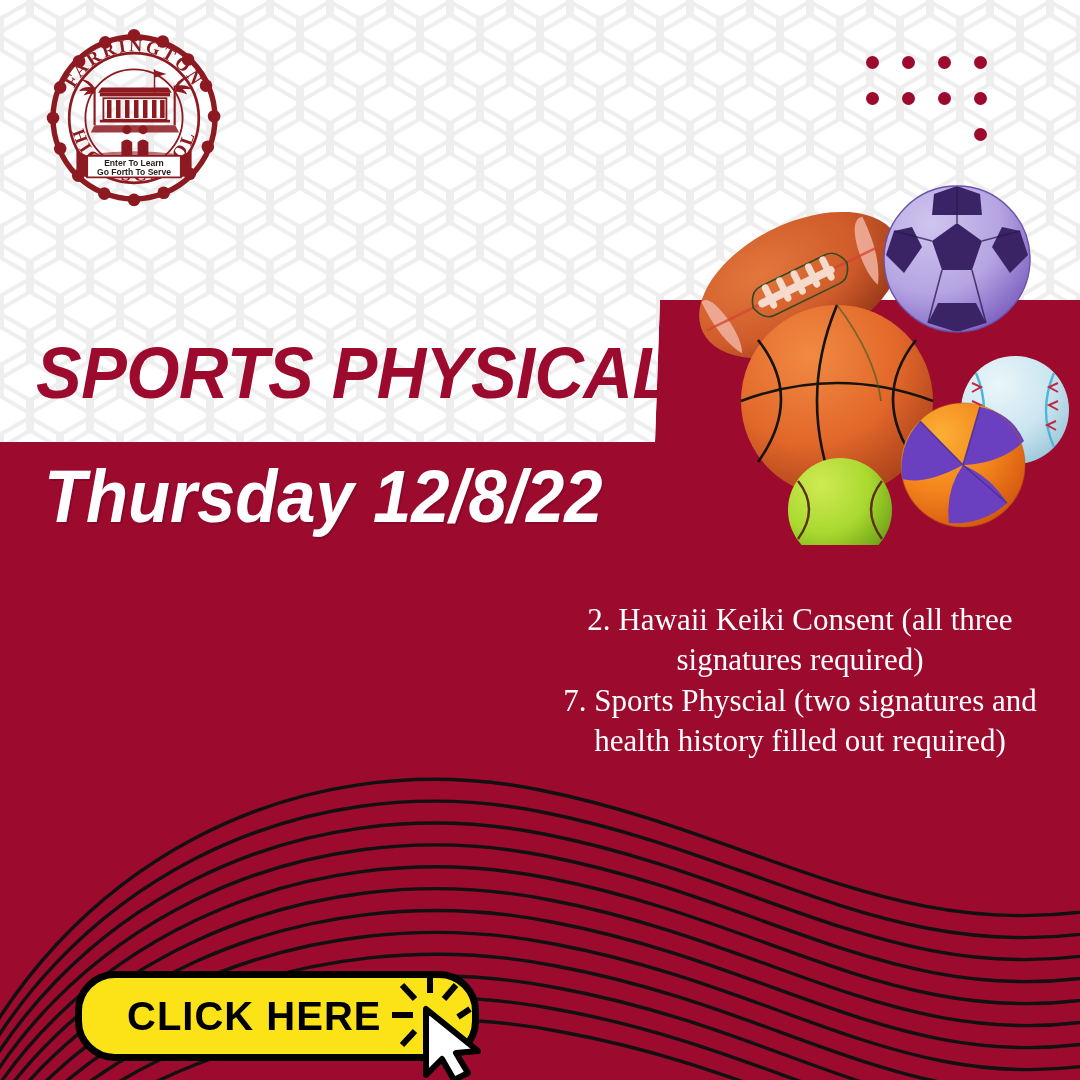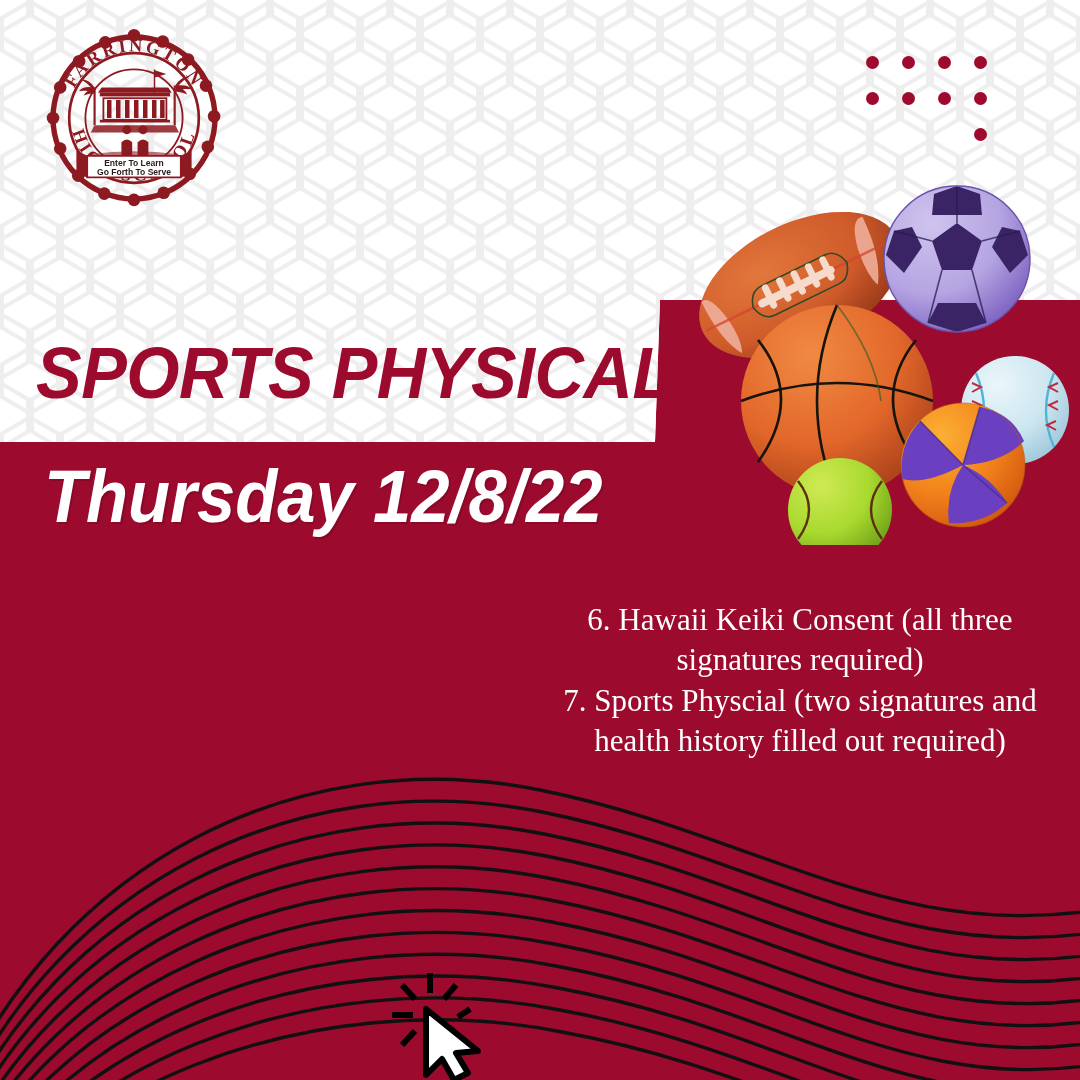--- a/index.html
+++ b/index.html
@@ -402,25 +402,28 @@
       <path d="M-40 598 C 44 410, 306 296, 556 346 C 792 390, 916 506, 1120 462"></path>
       <path d="M-40 614 C 42 430, 308 318, 558 368 C 796 412, 918 528, 1120 484"></path>
       <path d="M-40 630 C 40 450, 310 340, 560 390 C 800 434, 920 550, 1120 506"></path>
       <path d="M-40 646 C 38 470, 312 362, 562 412 C 804 456, 922 572, 1120 528"></path>
     </g>
   </svg>
 
 
   <div class="body-col col-right">
     <div class="list">
-      <div>6. Hawaii Keiki Consent (all three signatures required)</div>
+      <div>2. Hawaii Keiki Consent (all three signatures required)</div>
       <div>7. Sports Physcial (two signatures and health history filled out required)</div>
     </div>
   </div>
 
+  <div class="cta">
+    <span class="cta-label">CLICK HERE</span>
+  </div>
 
   <svg class="cursor-wrap" viewBox="0 0 120 117">
     <g stroke="#000" stroke-width="6" stroke-linecap="butt">
       <line x1="48" y1="10" x2="48" y2="30"></line>
       <line x1="20" y1="22" x2="33" y2="36"></line>
       <line x1="74" y1="22" x2="62" y2="36"></line>
       <line x1="10" y1="52" x2="31" y2="52"></line>
       <line x1="20" y1="82" x2="33" y2="68"></line>
       <line x1="76" y1="54" x2="88" y2="46"></line>
     </g>

